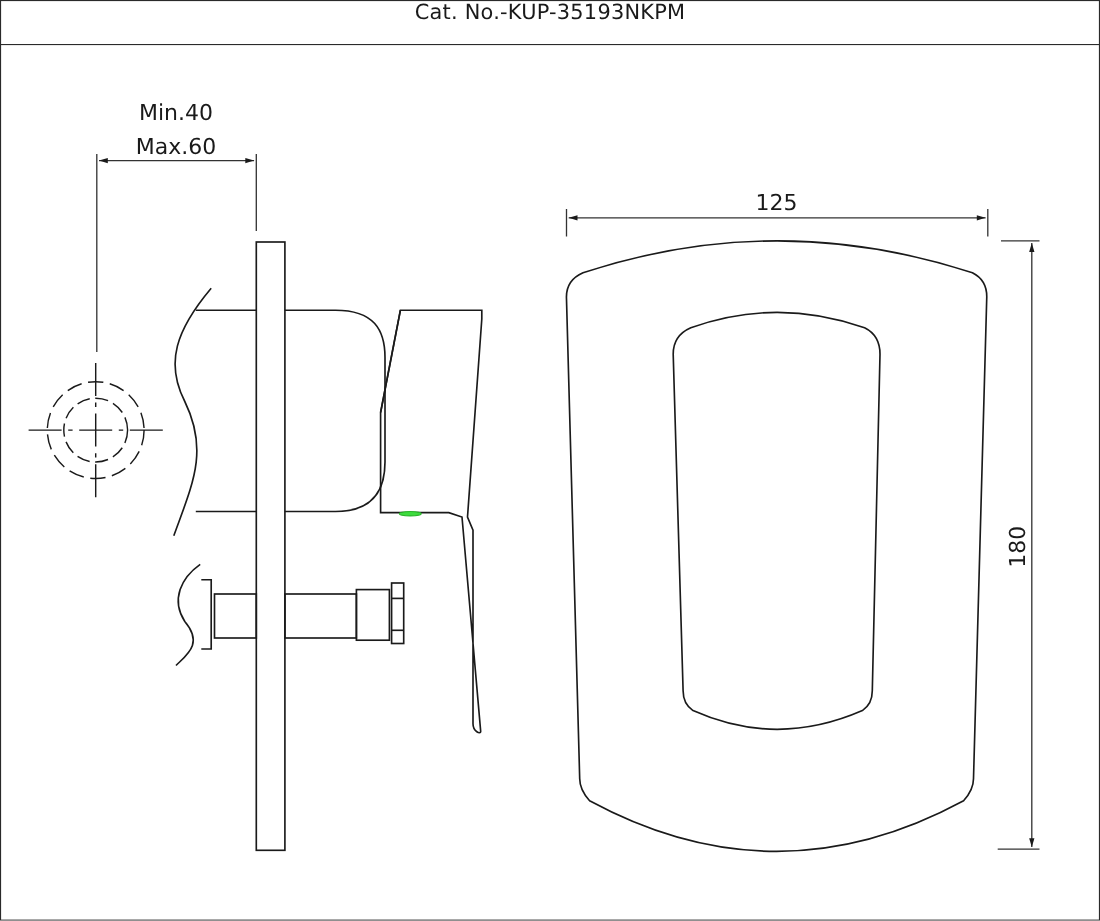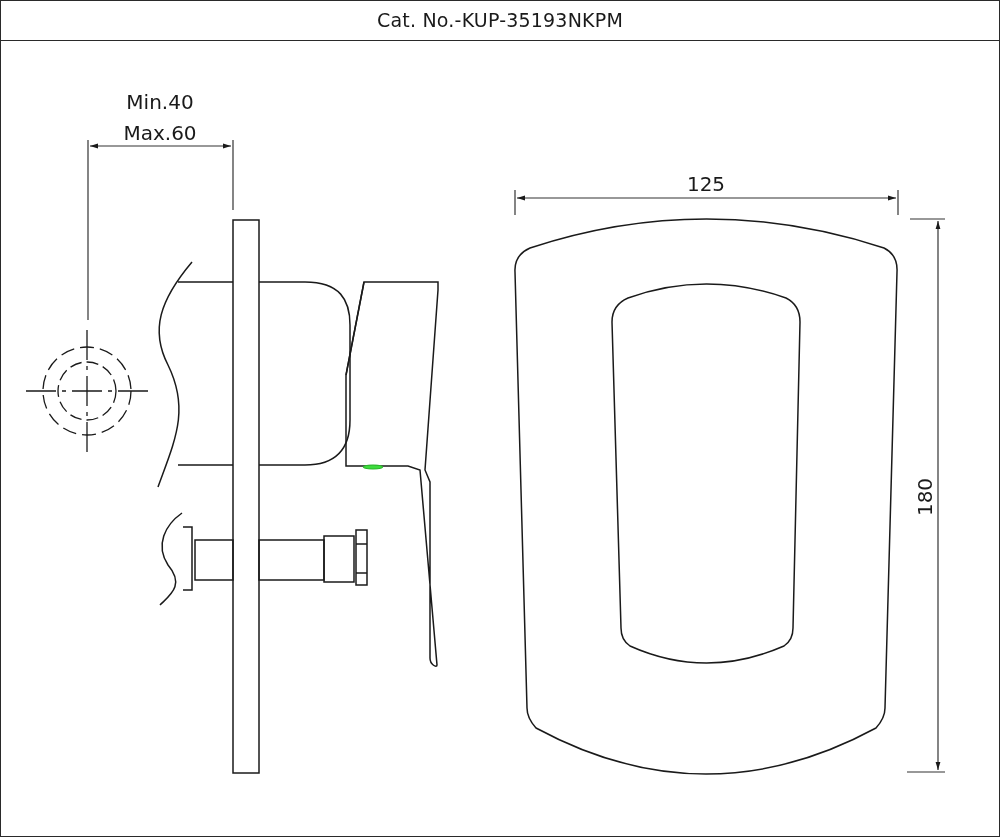--- a/index.html
+++ b/index.html
@@ -1,18 +1,18 @@
 <!DOCTYPE html>
 <html><head>
 <meta charset="utf-8">
 <style>
   html, body { margin:0; padding:0; background:#ffffff; }
   body { width:1000px; height:837px; position:relative; overflow:hidden; font-family:"DejaVu Sans", sans-serif; }
   .frame { position:absolute; left:0; top:0; width:998px; height:835px; border:1px solid #2a2a2a; }
-  .title-bar { position:absolute; left:0; top:0; width:1000px; height:40px; border-bottom:1.5px solid #2a2a2a; display:flex; align-items:center; justify-content:center; }
+  .title-bar { position:absolute; left:0; top:0; width:1000px; height:40px; border-bottom:1.5px solid #2a2a2a; display:flex; justify-content:center; }
   .title-text { font-size:19px; color:#1a1a1a; letter-spacing:0.2px; }
   svg { position:absolute; left:0; top:0; }
   .dim-label { font-size:20px; fill:#1a1a1a; font-family:"DejaVu Sans", sans-serif; }
 </style>
 </head>
 <body>
 
 <div class="frame"></div>
 <div class="title-bar">
   <span class="title-text">Cat. No.-KUP-35193NKPM</span>

